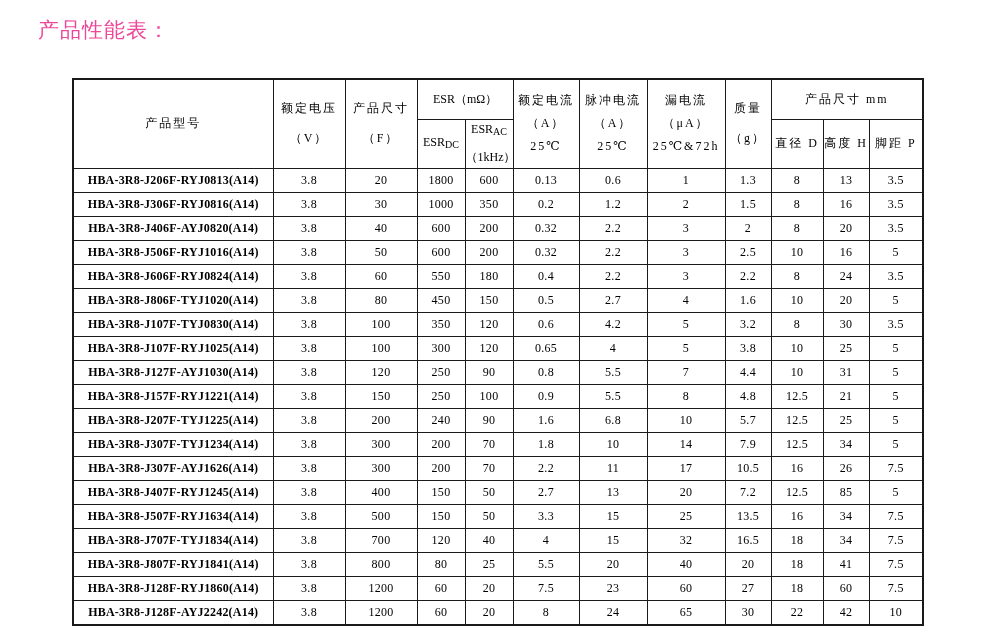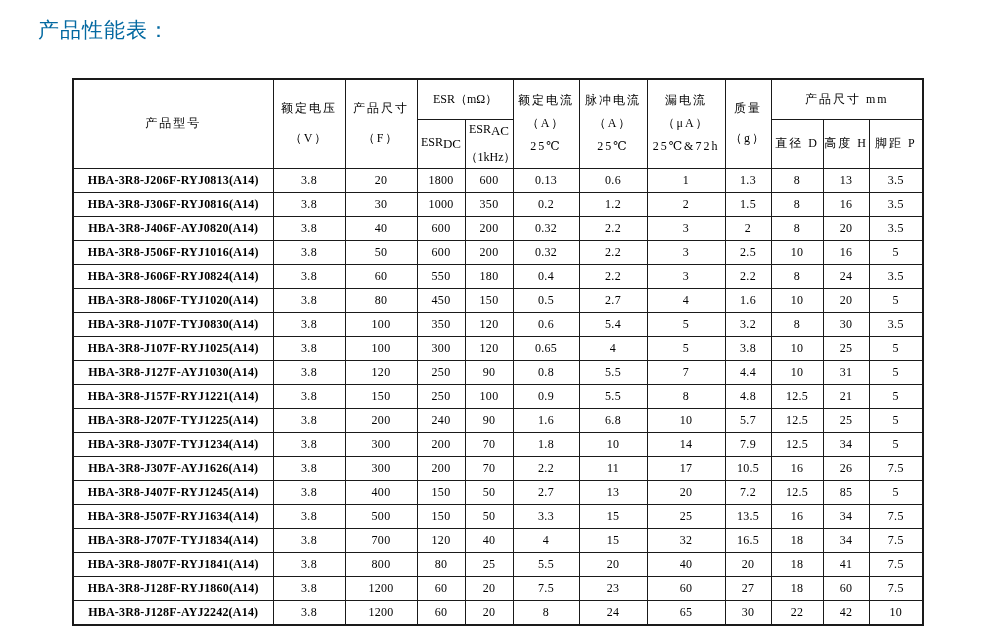--- a/index.html
+++ b/index.html
@@ -18,21 +18,21 @@
     color: #000;
   }
   .page-title {
     position: absolute;
     left: 38px;
     top: 16px;
     font-family: "Liberation Sans", "DejaVu Sans", sans-serif;
     font-size: 21px;
     font-weight: 500;
     letter-spacing: 1px;
-    color: #0369a1;
+    color: #ec4899;
   }
   .spec-table-wrap {
     position: absolute;
     left: 72px;
     top: 78px;
   }
   table.spec {
     border-collapse: collapse;
     table-layout: fixed;
     width: 850px;
@@ -52,21 +52,21 @@
   thead th {
     font-size: 12px;
     line-height: 1.25;
   }
   thead .zh { letter-spacing: 2px; }
   thead .line { display: block; }
   thead .line + .line { margin-top: 15px; }
   thead .tri .line + .line { margin-top: 8px; }
   thead .duo2 .line + .line { margin-top: 11px; }
   thead sub {
-    font-size: 13px;
+    font-size: 10px;
     vertical-align: -2px;
     letter-spacing: 0;
   }
   tr.hdr-row-1 { height: 40px; }
   tr.hdr-row-2 { height: 49px; }
   tbody td {
     font-size: 12px;
     height: 23px;
     letter-spacing: 0.3px;
     white-space: nowrap;
@@ -239,21 +239,21 @@
     <td>20</td>
     <td>5</td>
   </tr>
           <tr>
     <td class="model">HBA-3R8-J107F-TYJ0830(A14)</td>
     <td>3.8</td>
     <td>100</td>
     <td>350</td>
     <td>120</td>
     <td>0.6</td>
-    <td>5.4</td>
+    <td>4.2</td>
     <td>5</td>
     <td>3.2</td>
     <td>8</td>
     <td>30</td>
     <td>3.5</td>
   </tr>
           <tr>
     <td class="model">HBA-3R8-J107F-RYJ1025(A14)</td>
     <td>3.8</td>
     <td>100</td>

